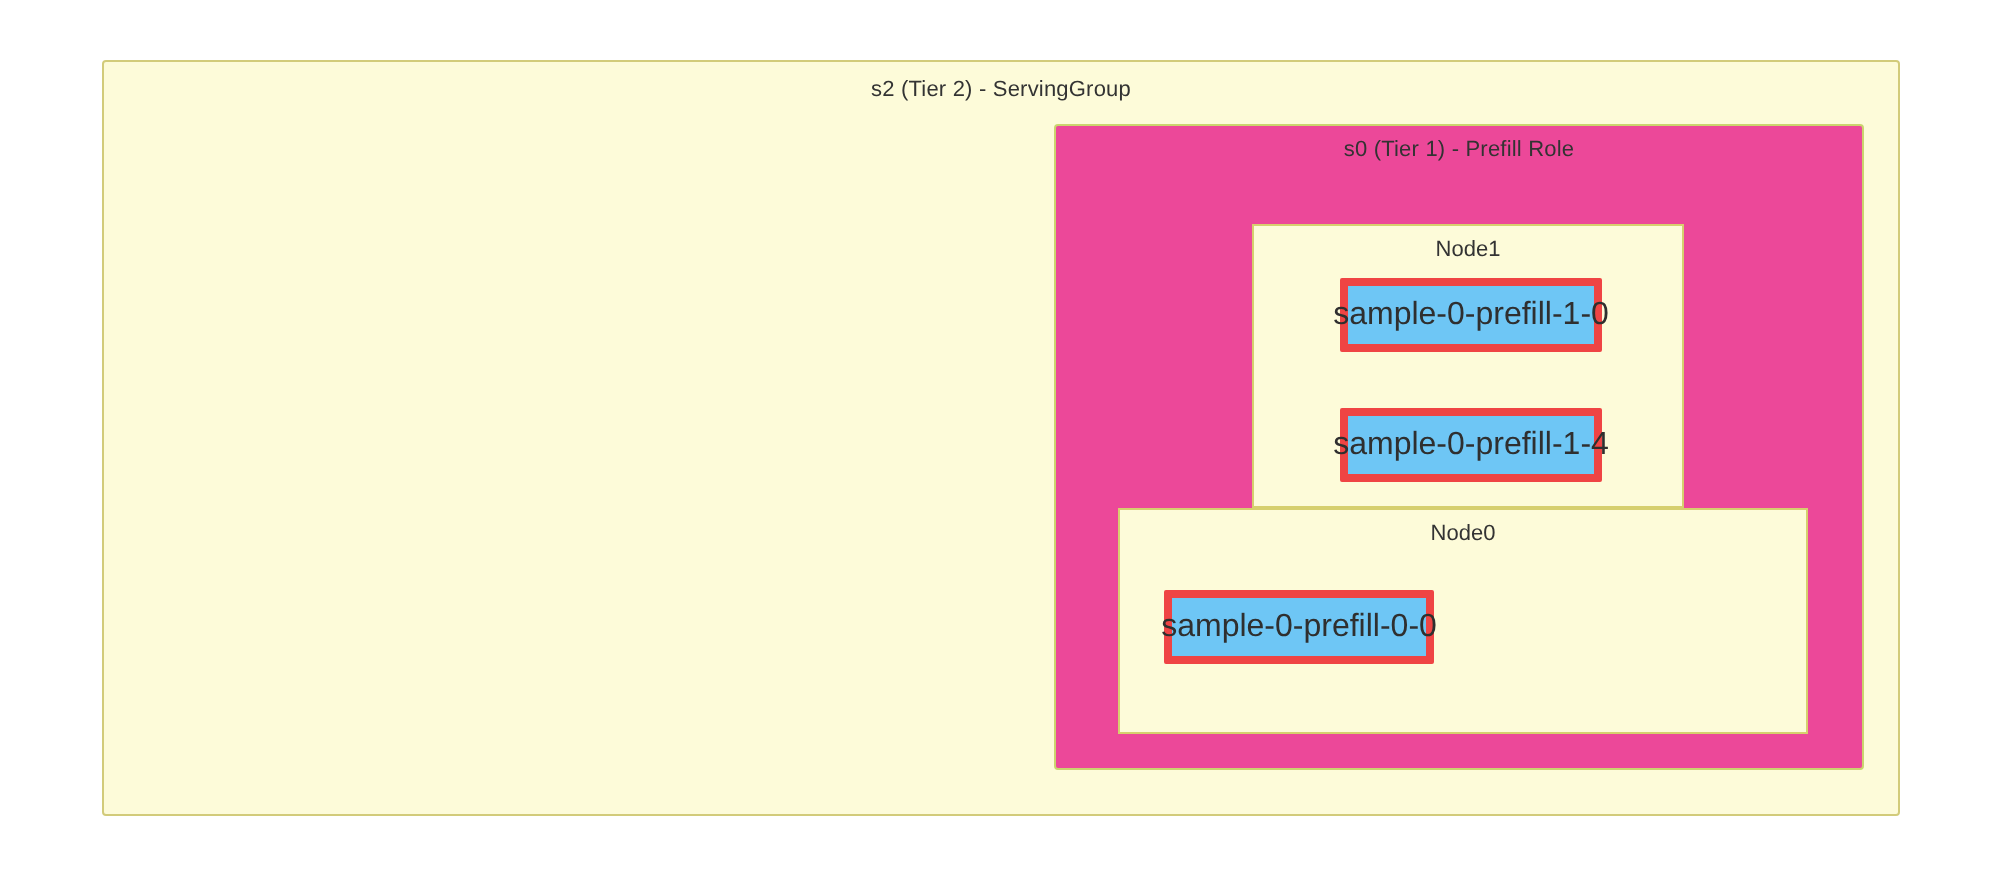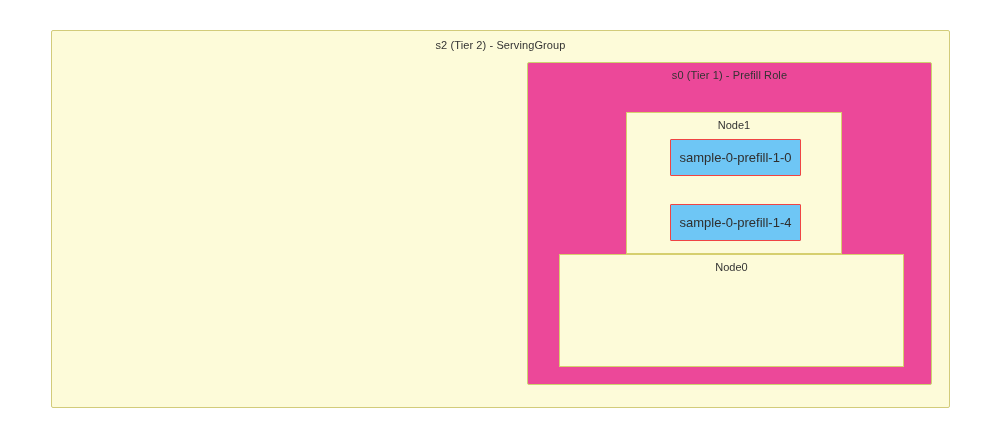--- a/index.html
+++ b/index.html
@@ -98,26 +98,26 @@
 
   #node3 { left: 140px; top: 52px;  width: 148px; height: 81px; }
   #node2 { left: 32px;  top: 131px; width: 364px; height: 105px; }
   #node1 { left: 98px;  top: 49px;  width: 216px; height: 142px; }
   #node0 { left: 31px;  top: 191px; width: 345px; height: 113px; padding-left: 16px; }
 
   
   .pod {
     position: absolute;
     box-sizing: border-box;
-    border: 1px solid #ef4444;
+    border: 4px solid #ef4444;
     display: flex;
     align-items: center;
     justify-content: center;
     color: #2f2f2f;
-    font-size: 13px;
+    font-size: 16px;
     line-height: 12px;
     white-space: nowrap;
     border-radius: 1px;
   }
   .pod.prefill { background: #6ec6f5; }
   .pod.decode  { background: #ffc06a; }
   .pod.idle {
     background: #eeeef4;
     border-color: #bcb2dd;
     color: #2f2f2f;
@@ -151,17 +151,18 @@
       <div class="group-title">s0 (Tier 1) - Prefill Role</div>
 
       <div class="node" id="node1">
         <div class="node-title">Node1</div>
         <div class="pod prefill" id="pod-prefill-1-0">sample-0-prefill-1-0</div>
         <div class="pod prefill" id="pod-prefill-1-1">sample-0-prefill-1-4</div>
       </div>
 
       <div class="node" id="node0">
         <div class="node-title">Node0</div>
+        <div class="pod prefill" id="pod-prefill-0-0">sample-0-prefill-0-0</div>
       </div>
     </div>
 
   </div>
 </div>
 
 </body></html>

